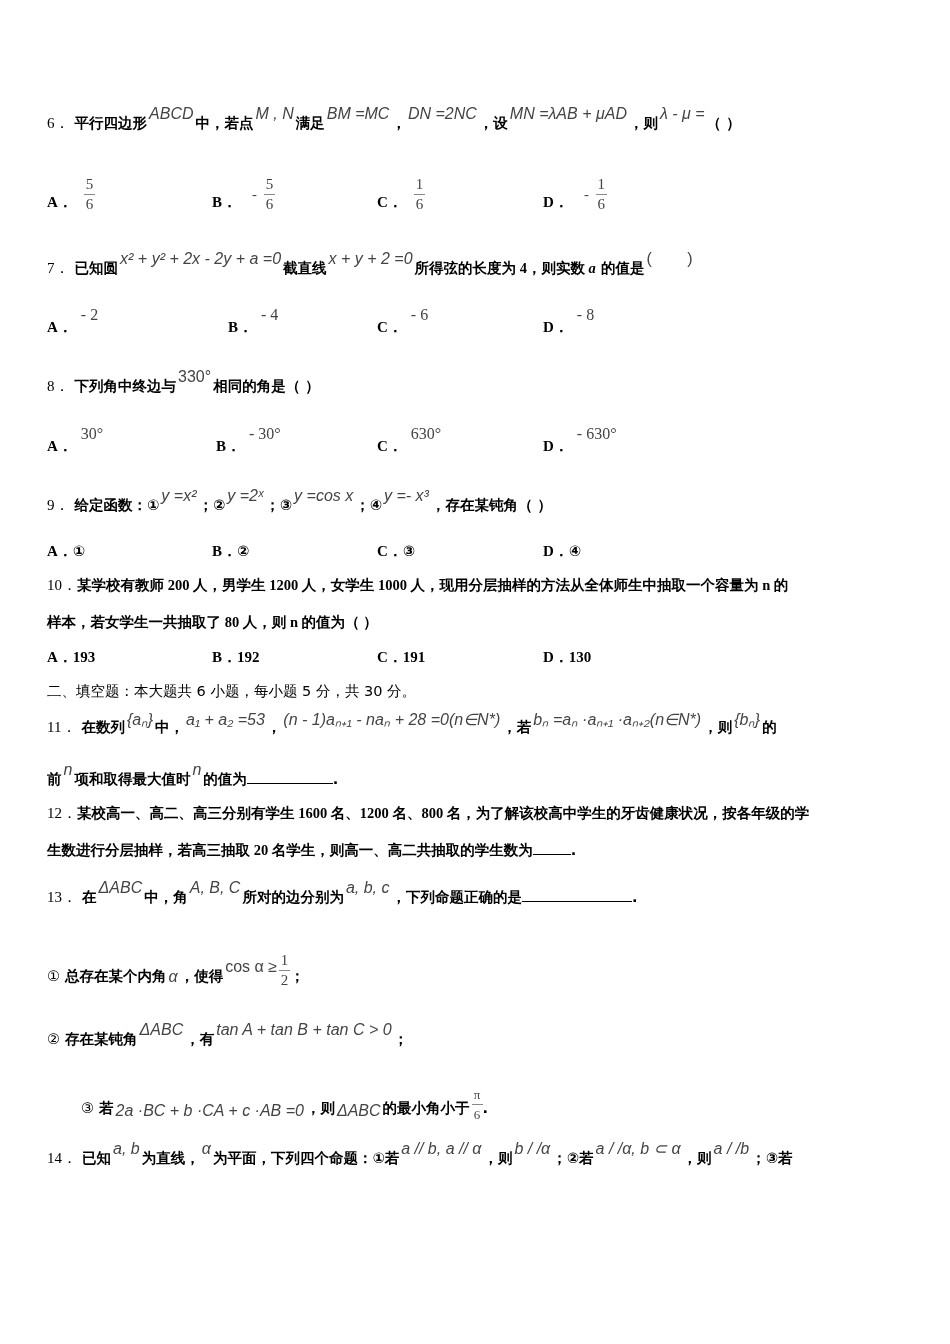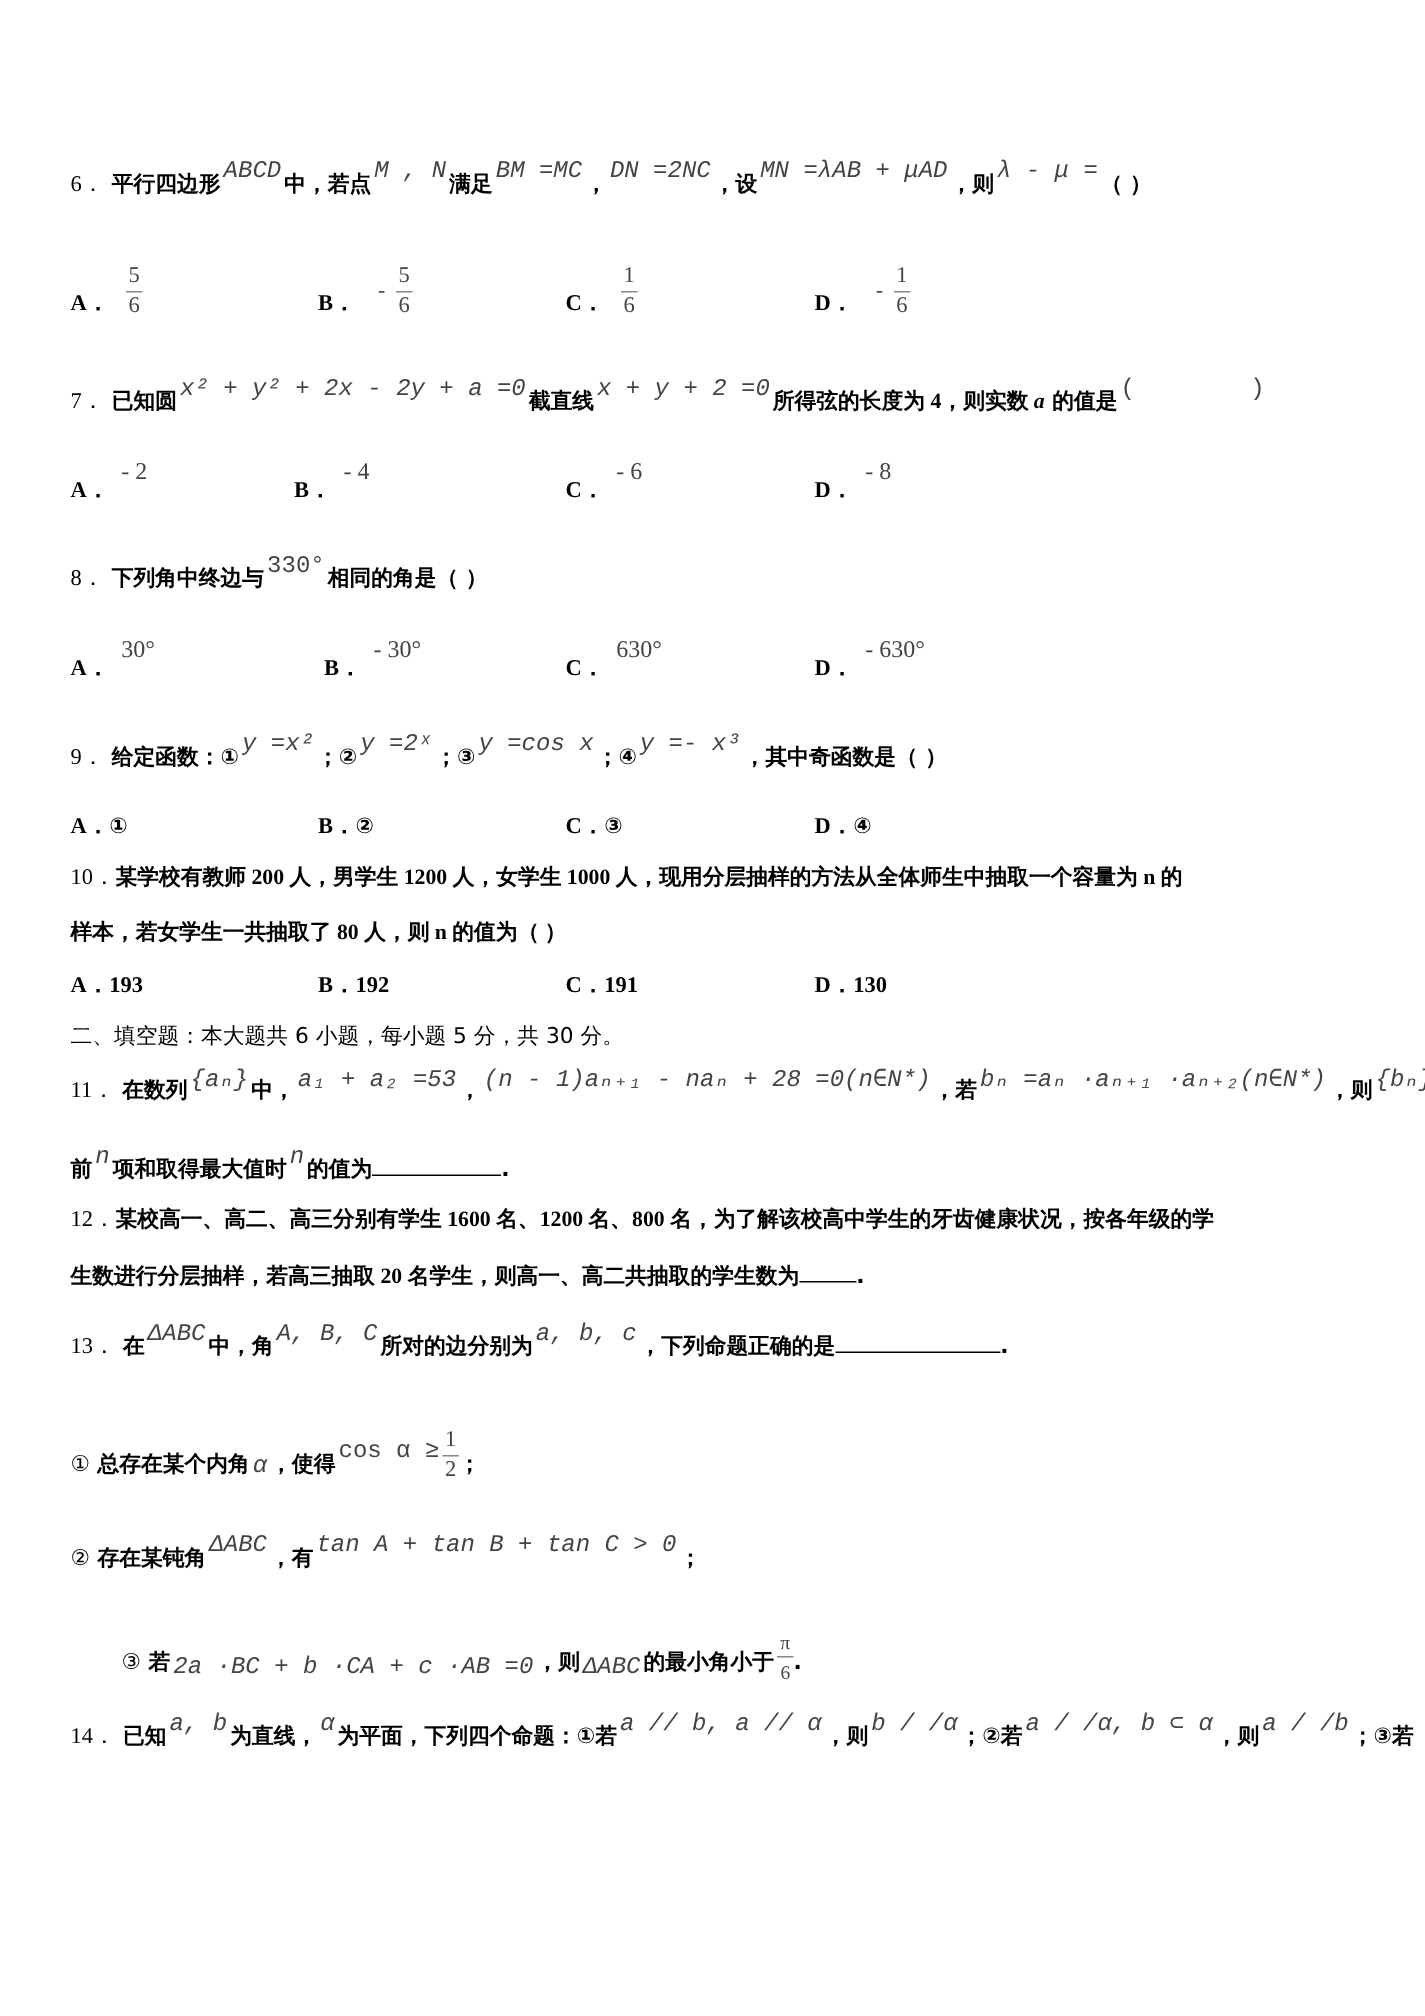--- a/index.html
+++ b/index.html
@@ -1,20 +1,20 @@
 <!DOCTYPE html>
 <html><head>
 <meta charset="utf-8">
 <style>
   html, body { margin:0; padding:0; background:#ffffff; }
   body { width:950px; height:1344px; position:relative; overflow:hidden;
          font-family:"DejaVu Sans","Liberation Sans",sans-serif; color:#000; }
   .line { position:absolute; left:47px; font-size:14.5px; font-weight:bold; white-space:nowrap; line-height:20px; }
   .num { font-family:"Liberation Serif","DejaVu Serif",serif; font-weight:normal; font-size:15px; }
-  .m { font-family:Liberation Mono, monospace; font-style:italic; font-weight:normal;
+  .m { font-family:Liberation Sans, sans-serif; font-style:italic; font-weight:normal;
        color:#444; font-size:16px; position:relative; top:-7px; padding:0 2px; }
   .m.up { top:-9px; }
   .m.low { top:3px; }
   .m.nr { font-style:normal; }
   .opt { position:absolute; font-size:14.5px; font-weight:bold; white-space:nowrap; line-height:20px; }
   .optlab { font-family:"Liberation Serif","DejaVu Serif",serif; font-weight:bold; font-size:15px; }
   .optval { font-family:"Liberation Serif","DejaVu Serif",serif; font-weight:normal; color:#444; font-size:16px; position:relative; top:-12px; margin-left:8px; }
   .frac { display:inline-flex; flex-direction:column; align-items:center; vertical-align:middle;
           font-family:"Liberation Serif","DejaVu Serif",serif; font-weight:normal; color:#444; font-size:15px; line-height:17px; margin-left:6px; position:relative; top:-8px; }
   .frac .bar { width:11px; border-top:1px solid #888; margin:1px 0; }
@@ -62,36 +62,36 @@
       <span class="bar"></span>
       <span>6</span>
     </span>
 </div>
 
 <div class="line" style="top:258px;">
   <span class="num">7．</span>
   <span>已知圆</span><span class="m up">x² + y² + 2x - 2y + a =0</span><span>截直线</span><span class="m up">x + y + 2 =0</span><span class="bodytxt">所得弦的长度为 4，则实数 </span><span class="bodytxt" style="font-style:italic;">a</span><span> 的值是</span><span class="m up nr" style="white-space:pre;">(        )</span>
 </div>
 <div class="opt" style="left:47px; top:317px;"><span class="optlab">A．</span><span class="optval">- 2</span></div>
-<div class="opt" style="left:196px; top:317px;"><span class="optlab">B．</span><span class="optval">- 4</span></div>
+<div class="opt" style="left:228px; top:317px;"><span class="optlab">B．</span><span class="optval">- 4</span></div>
 <div class="opt" style="left:377px; top:317px;"><span class="optlab">C．</span><span class="optval">- 6</span></div>
 <div class="opt" style="left:543px; top:317px;text-align:right;"><span class="optlab">D．</span><span class="optval">- 8</span></div>
 
 <div class="line" style="top:376px;">
   <span class="num">8．</span>
   <span>下列角中终边与</span><span class="m up nr">330°</span><span>相同的角是（ ）</span>
 </div>
 <div class="opt" style="left:47px; top:436px;"><span class="optlab">A．</span><span class="optval">30°</span></div>
 <div class="opt" style="left:216px; top:436px;text-align:right;"><span class="optlab">B．</span><span class="optval">- 30°</span></div>
 <div class="opt" style="left:377px; top:436px;"><span class="optlab">C．</span><span class="optval">630°</span></div>
 <div class="opt" style="left:543px; top:436px;"><span class="optlab">D．</span><span class="optval">- 630°</span></div>
 
 <div class="line" style="top:495px;">
   <span class="num">9．</span>
-  <span>给定函数：①</span><span class="m up">y =x²</span><span>；②</span><span class="m up">y =2ˣ</span><span>；③</span><span class="m up">y =cos x</span><span>；④</span><span class="m up">y =- x³</span><span>，其中奇函数是（ ）</span>
+  <span>给定函数：①</span><span class="m up">y =x²</span><span>；②</span><span class="m up">y =2ˣ</span><span>；③</span><span class="m up">y =cos x</span><span>；④</span><span class="m up">y =- x³</span><span>，存在某钝角（ ）</span>
 </div>
 <div class="opt" style="left:47px; top:541px;"><span class="optlab">A．</span><span>①</span></div>
 <div class="opt" style="left:212px; top:541px;"><span class="optlab">B．</span><span>②</span></div>
 <div class="opt" style="left:377px; top:541px;"><span class="optlab">C．</span><span>③</span></div>
 <div class="opt" style="left:543px; top:541px;"><span class="optlab">D．</span><span>④</span></div>
 
 <div class="line" style="top:575px;">
   <span class="num">10．</span><span class="bodytxt">某学校有教师 200 人，男学生 1200 人，女学生 1000 人，现用分层抽样的方法从全体师生中抽取一个容量为 n 的</span>
 </div>
 <div class="line" style="top:612px;">

